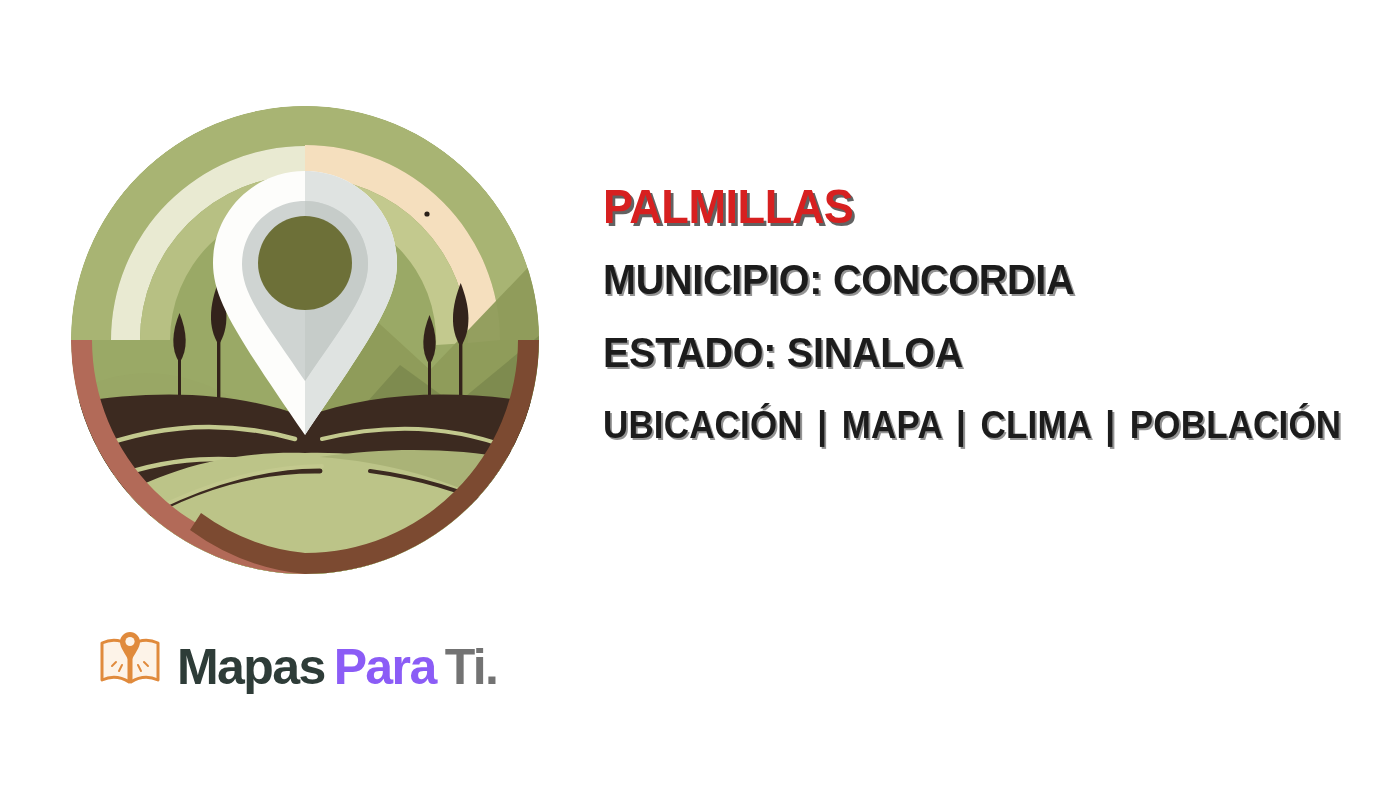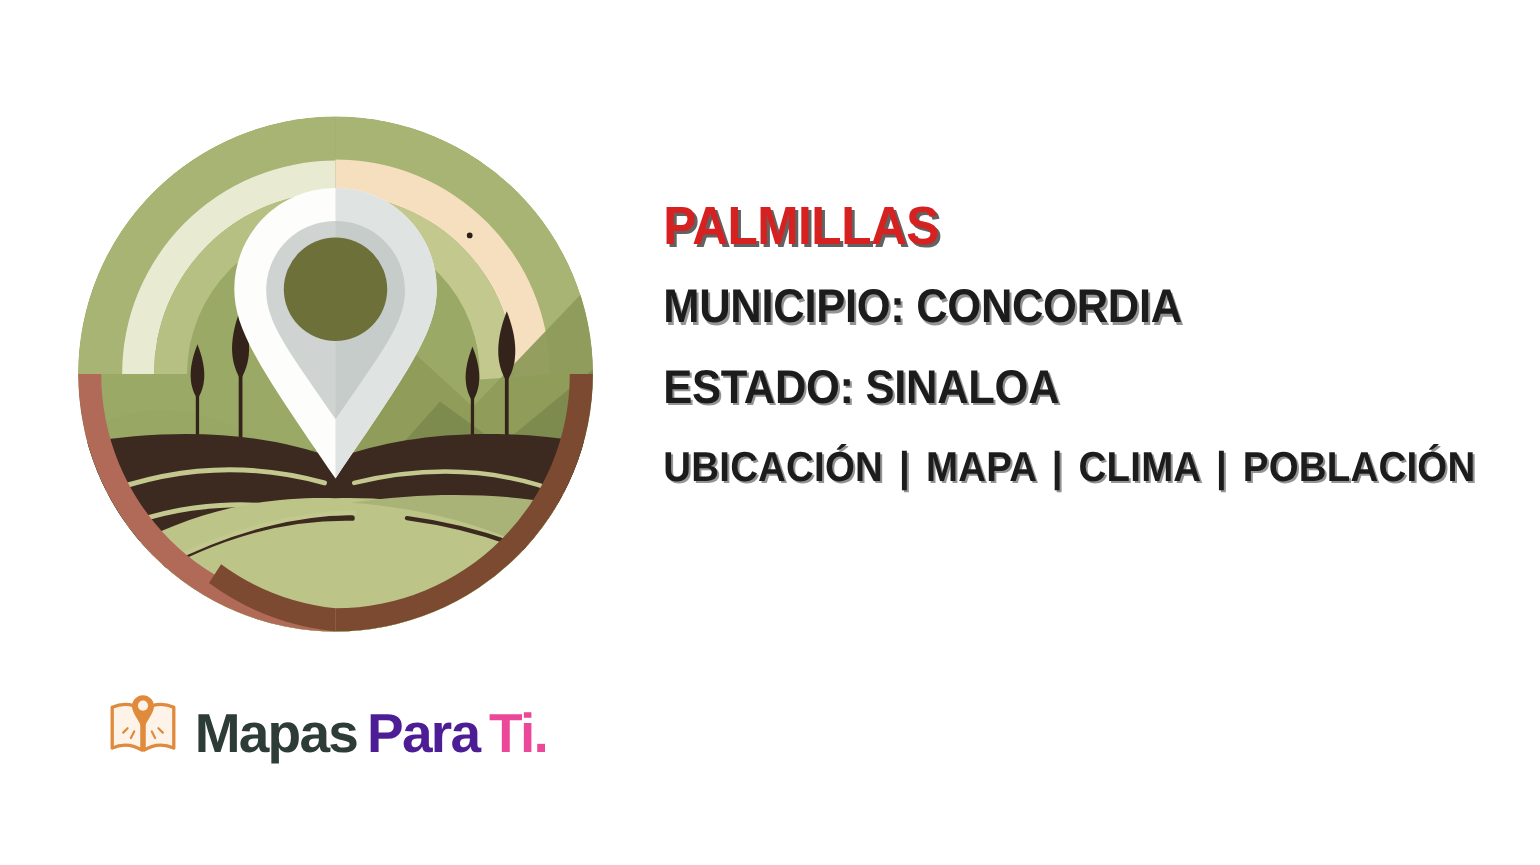--- a/index.html
+++ b/index.html
@@ -48,22 +48,22 @@
     font-family: "Liberation Sans", sans-serif;
     font-size: 50px;
     font-weight: 700;
     letter-spacing: -1.6px;
     line-height: 1;
     white-space: nowrap;
     display: flex;
     align-items: baseline;
   }
   .logo-mapas { color: #2e3c38; }
-  .logo-parati { color: #4c1d95; margin-left: 9px; }
-  .logo-ti { color: #ec4899; margin-left: 9px; }
+  .logo-parati { color: #8b5cf6; margin-left: 9px; }
+  .logo-ti { color: #737373; margin-left: 9px; }
   .logo-com {
     color: #7d8f8d;
     font-weight: 400;
     letter-spacing: -1px;
   }
 
   
   .info {
     position: absolute;
     left: 603px;

